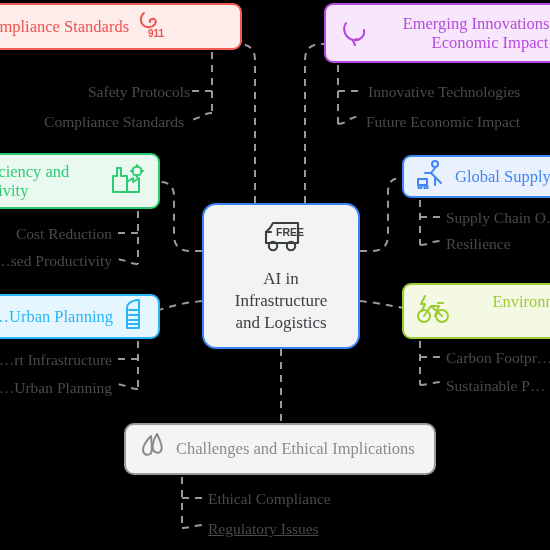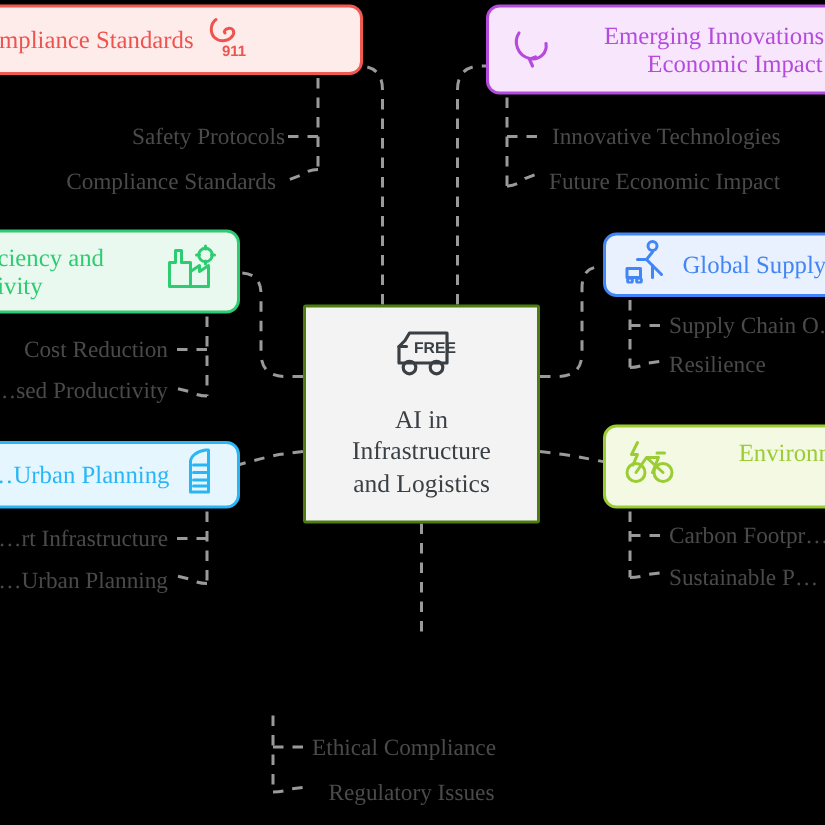--- a/index.html
+++ b/index.html
@@ -52,23 +52,23 @@
     white-space: pre;
     display: block;
   }
 
   
   #node-center {
     left: 202px;
     top: 203px;
     width: 158px;
     height: 146px;
-    border: 2px solid #4d7c0f;
+    border: 2px solid #3b82f6;
     background: #f3f3f3;
-    border-radius: 2px;
+    border-radius: 14px;
     flex-direction: column;
     justify-content: center;
     padding: 10px 8px;
   }
   #node-center .lbl {
     color: #3a3f44;
     font-size: 17px;
     text-align: center;
     margin-top: 9px;
     line-height: 1.28;
@@ -338,35 +338,44 @@
         <circle cx="9" cy="23" r="6"></circle>
         <circle cx="27" cy="23" r="6"></circle>
         <path d="M9 23 L16 13 L24 13 M16 13 L27 23 M20 23 L24 13"></path>
         <path d="M23 10 L28 10"></path>
       </svg>
     </span>
     <span class="lbl">Environmental…
 Im…</span>
   </div>
 
+  <div class="node" id="node-chall">
+    <span class="ico">
+      <svg width="30" height="30" viewBox="0 0 30 30" fill="none" stroke="#8b8b8b" stroke-width="2" stroke-linecap="round" stroke-linejoin="round">
+        <path d="M14 4 C10 8 6 14 6 18 C6 22 10 24 13 22 C16 20 15 14 14 4 Z"></path>
+        <path d="M20 2 C17 7 15 13 16 17 C17 21 22 22 24 19 C26 16 24 10 20 2 Z"></path>
+      </svg>
+    </span>
+    <span class="lbl">Challenges and Ethical Implications</span>
+  </div>
 
   <div class="leaf r" style="left:-60px; top:84px; width:250px;">Safety Protocols</div>
   <div class="leaf r" style="left:-60px; top:114px; width:244px;">Compliance Standards</div>
 
   <div class="leaf l" style="left:368px; top:84px; width:240px;">Innovative Technologies</div>
   <div class="leaf l" style="left:366px; top:114px; width:240px;">Future Economic Impact</div>
 
   <div class="leaf r" style="left:-80px; top:226px; width:192px;">Cost Reduction</div>
   <div class="leaf r" style="left:-80px; top:253px; width:192px;">…sed Productivity</div>
 
   <div class="leaf r" style="left:-80px; top:352px; width:192px;">…rt Infrastructure</div>
   <div class="leaf r" style="left:-80px; top:380px; width:192px;">…Urban Planning</div>
 
   <div class="leaf l" style="left:446px; top:210px; width:200px;">Supply Chain O…</div>
   <div class="leaf l" style="left:446px; top:236px; width:200px;">Resilience</div>
 
   <div class="leaf l" style="left:446px; top:350px; width:200px;">Carbon Footpr…</div>
   <div class="leaf l" style="left:446px; top:378px; width:200px;">Sustainable P…</div>
 
   <div class="leaf l" style="left:208px; top:491px; width:240px;">Ethical Compliance</div>
-  <div class="leaf l" style="left:219px; top:521px; width:240px;">Regulatory Issues</div>
+  <div class="leaf l" style="left:208px; top:521px; width:240px;text-decoration:underline;">Regulatory Issues</div>
 
 </div>
 
 </body></html>

